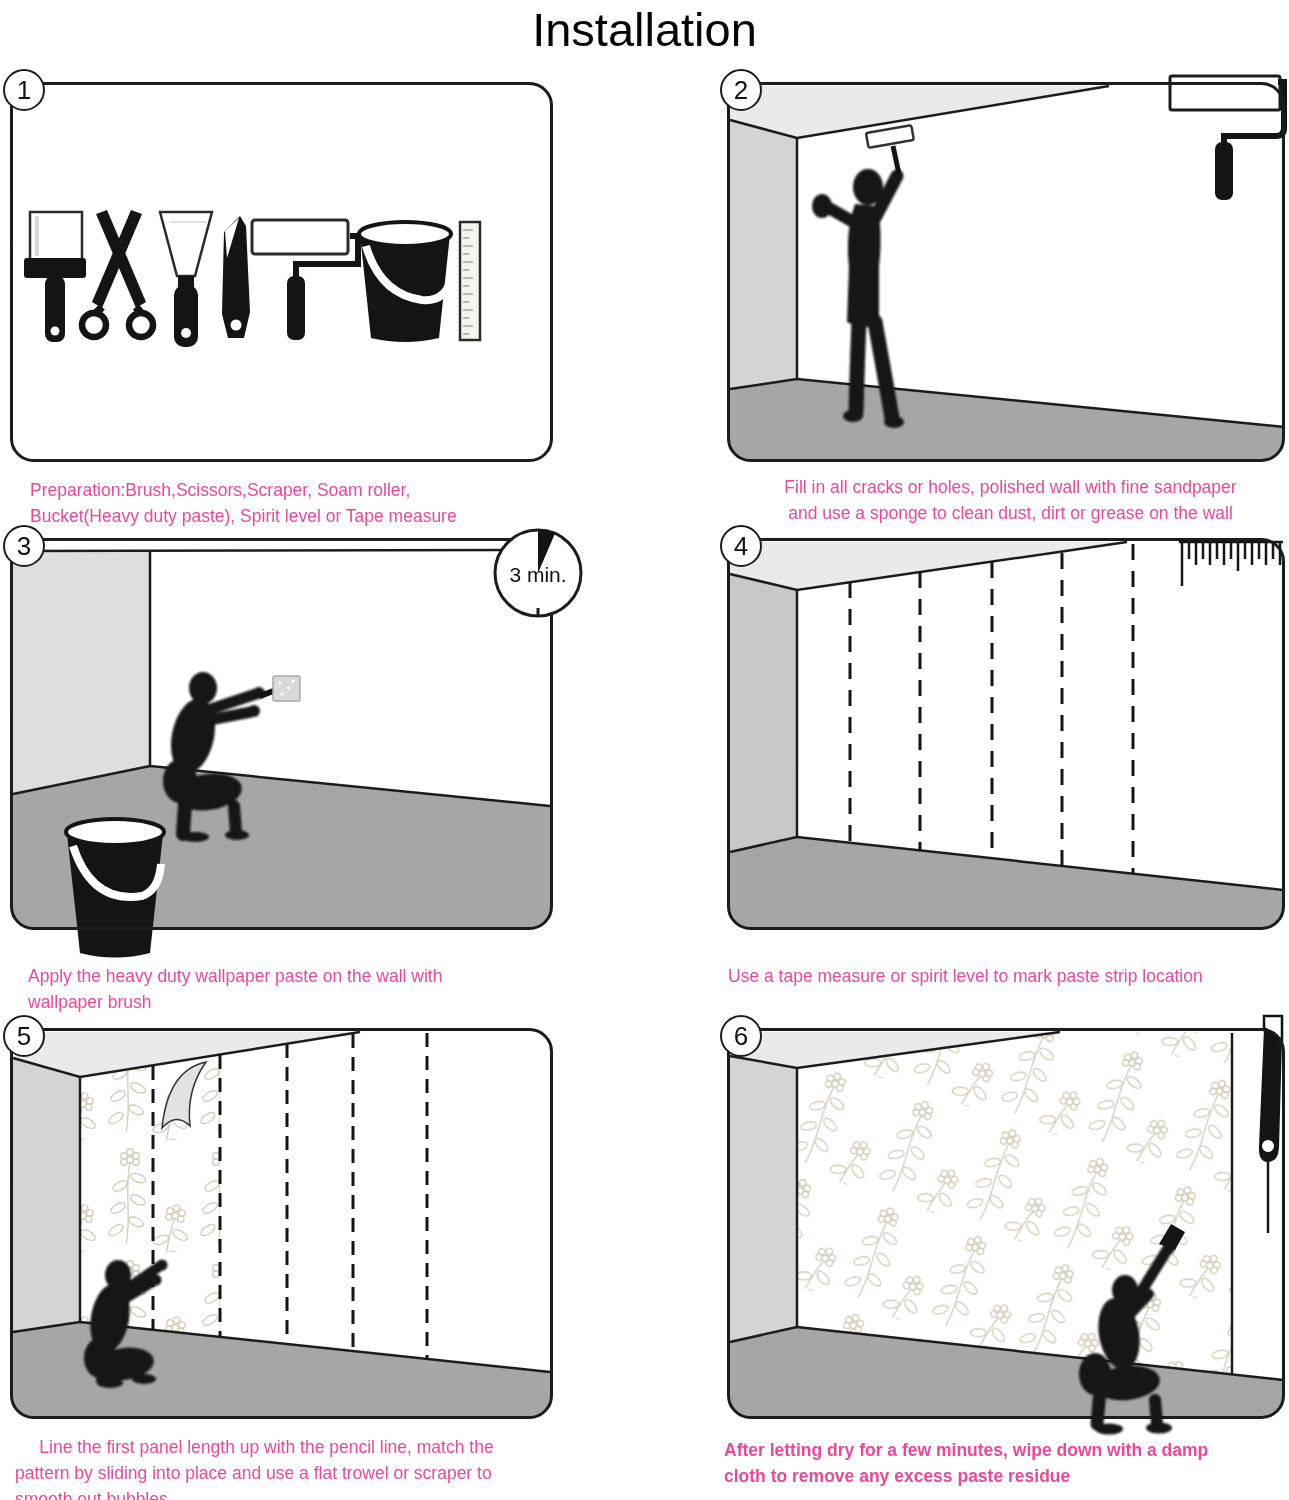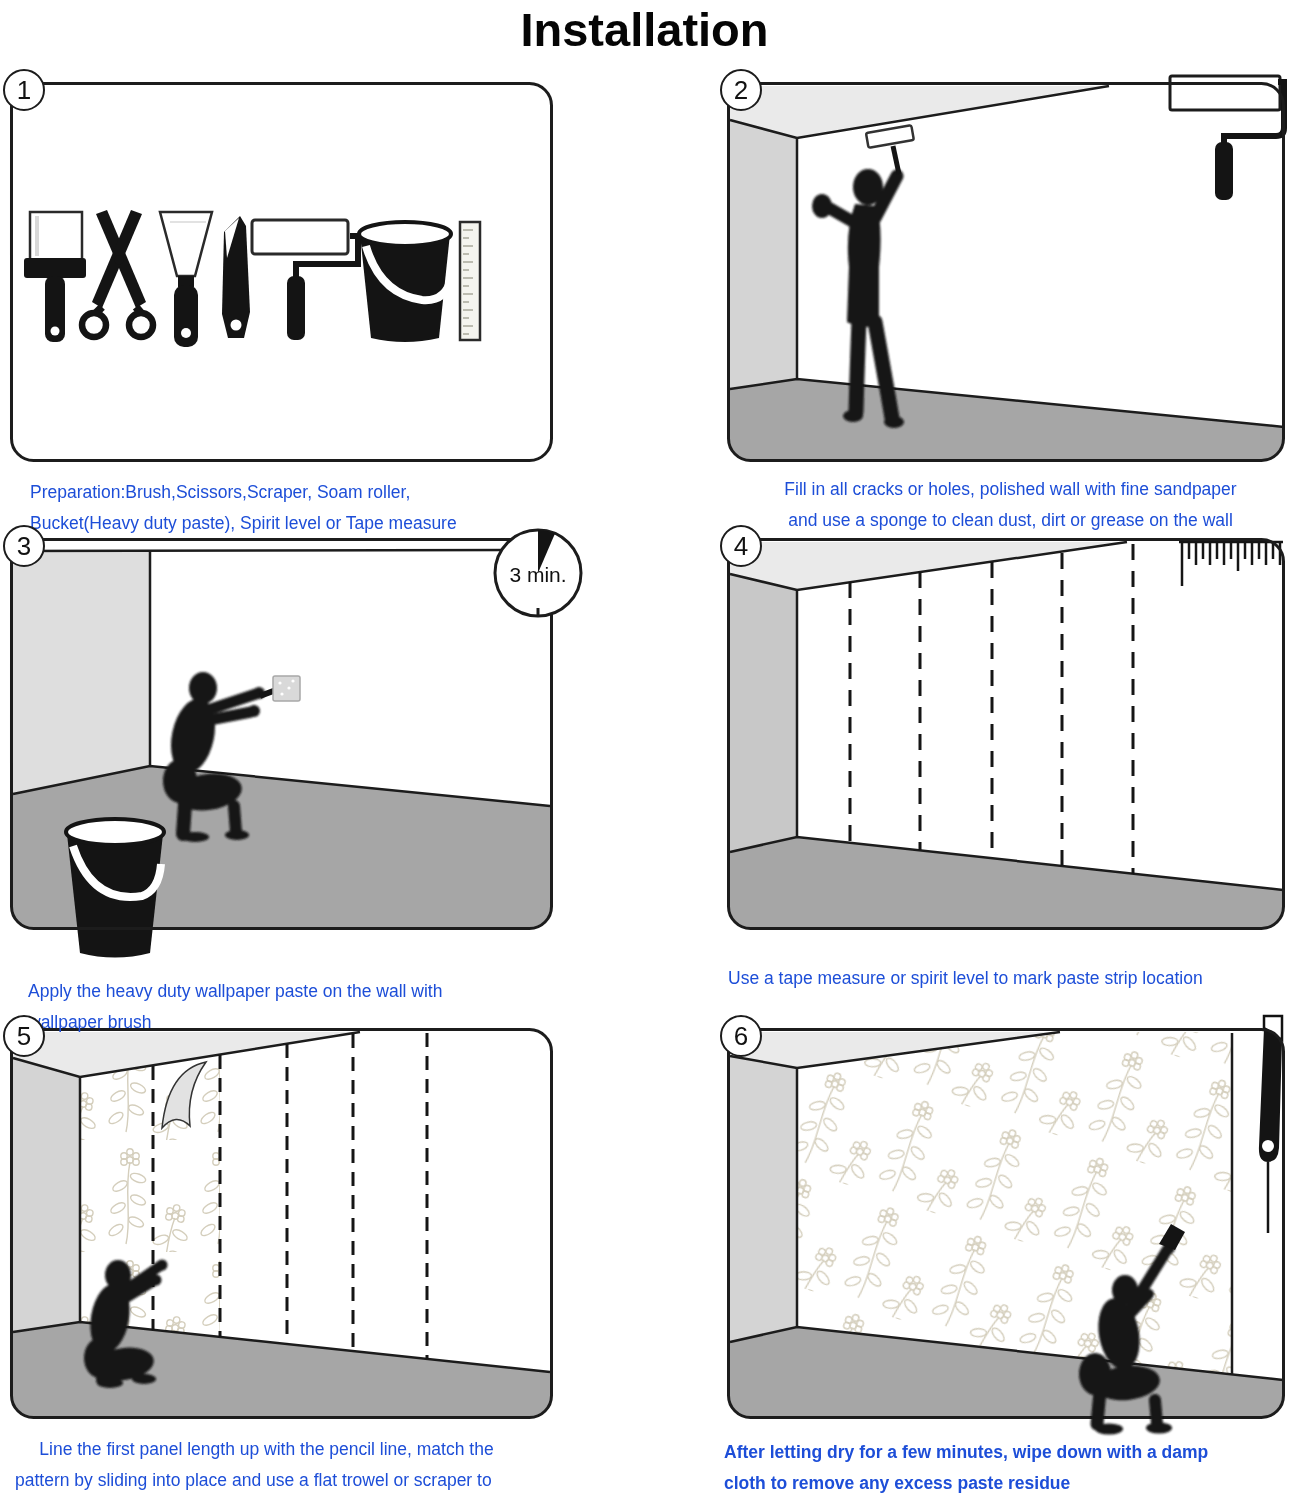--- a/index.html
+++ b/index.html
@@ -1,21 +1,21 @@
 <!DOCTYPE html>
 <html><head>
 <meta charset="utf-8">
 <style>
   html,body{margin:0;padding:0;background:#fff;}
   body{width:1289px;height:1500px;position:relative;font-family:"Liberation Sans",sans-serif;color:#0d0d0d;overflow:hidden;}
-  .page-title{position:absolute;left:0;top:2px;width:100%;text-align:center;font-size:47px;font-weight:700;letter-spacing:0px;color:#050505;}
+  .page-title{position:absolute;left:0;top:2px;width:100%;text-align:center;font-size:47px;font-weight:400;letter-spacing:0px;color:#050505;}
   .panel{position:absolute;}
   .panel svg{position:absolute;left:0;top:0;overflow:visible;}
   .badge{position:absolute;left:-7px;top:-13px;width:38px;height:38px;border:2.5px solid #1c1c1c;border-radius:50%;background:#fff;display:flex;align-items:center;justify-content:center;font-size:26px;color:#111;z-index:5;}
-  .caption{position:absolute;font-size:17.5px;line-height:31px;white-space:pre-wrap;color:#1d4ed8;}
+  .caption{position:absolute;font-size:17.5px;line-height:26px;white-space:pre-wrap;color:#ec4899;}
   text{font-family:"Liberation Sans",sans-serif;}
 </style>
 </head>
 <body>
 
 <div class="page-title">Installation</div>
 
 <div class="panel" style="left:10px;top:82px;width:543px;height:380px;">
   <svg width="543" height="380" viewBox="0 0 543 380">
     <rect x="1.5" y="1.5" width="540" height="377" rx="22" fill="#fff" stroke="#1c1c1c" stroke-width="3"></rect>
@@ -381,20 +381,20 @@
     </g>
     <polygon points="432,216 444,196 458,204 448,222" fill="#141414"></polygon>
   </svg>
   <div class="badge">6</div>
 </div>
 
 <div class="caption" style="left:30px;top:477px;width:520px;">Preparation:Brush,Scissors,Scraper, Soam roller,
 Bucket(Heavy duty paste), Spirit level or Tape measure</div>
 <div class="caption" style="left:738px;top:474px;width:545px;text-align:center;">Fill in all cracks or holes, polished wall with fine sandpaper
 and use a sponge to clean dust, dirt or grease on the wall</div>
-<div class="caption" style="left:28px;top:963px;width:520px;margin-top:13px;">Apply the heavy duty wallpaper paste on the wall with
+<div class="caption" style="left:28px;top:963px;width:520px;">Apply the heavy duty wallpaper paste on the wall with
 wallpaper brush</div>
 <div class="caption" style="left:728px;top:963px;width:550px;">Use a tape measure or spirit level to mark paste strip location</div>
 <div class="caption" style="left:15px;top:1434px;width:545px;">     Line the first panel length up with the pencil line, match the
 pattern by sliding into place and use a flat trowel or scraper to
 smooth out bubbles</div>
 <div class="caption" style="left:724px;top:1437px;width:550px;font-weight:bold;">After letting dry for a few minutes, wipe down with a damp
 cloth to remove any excess paste residue</div>
 
 </body></html>

